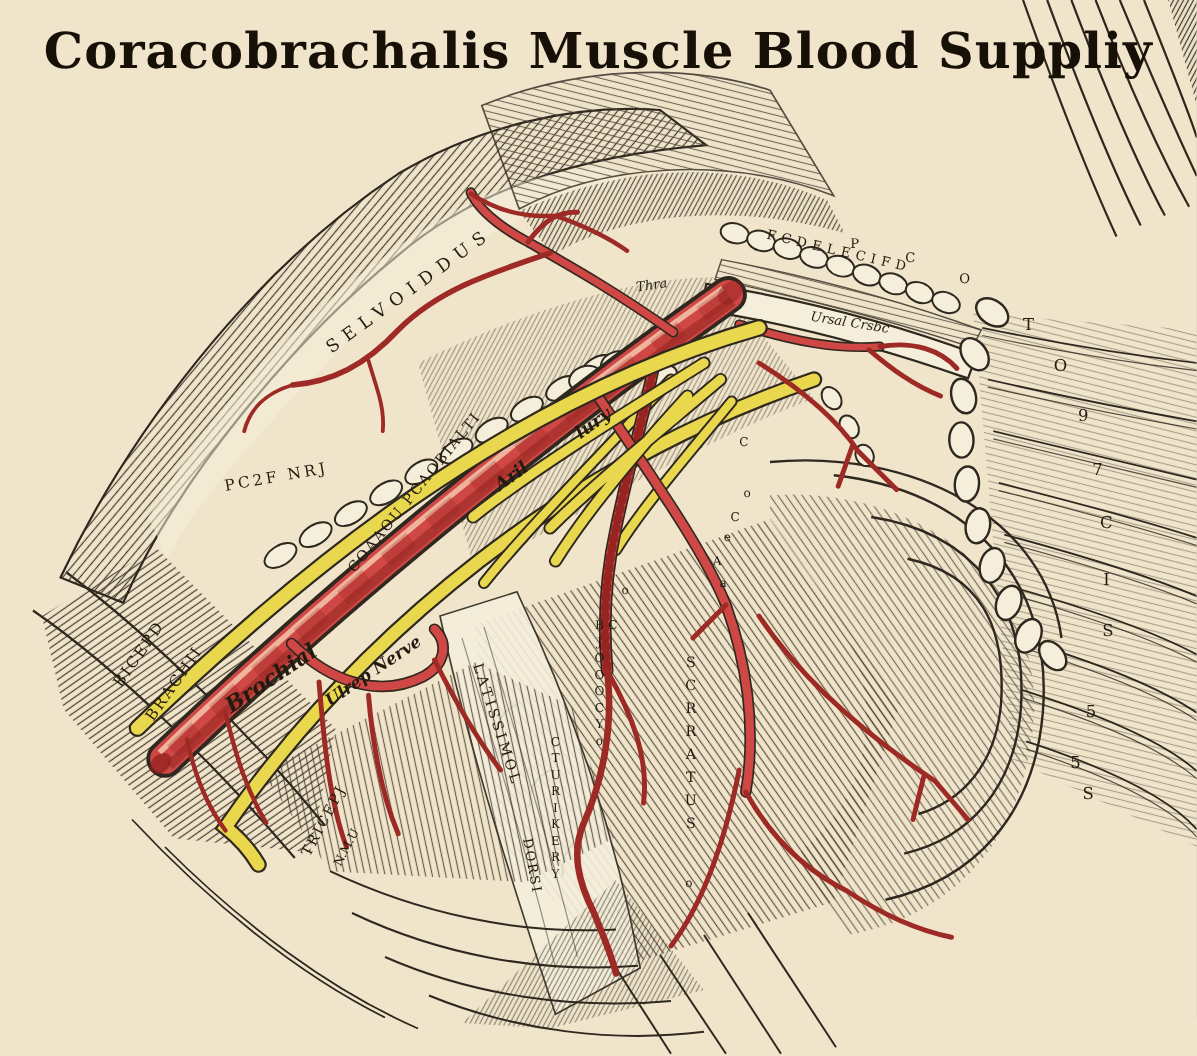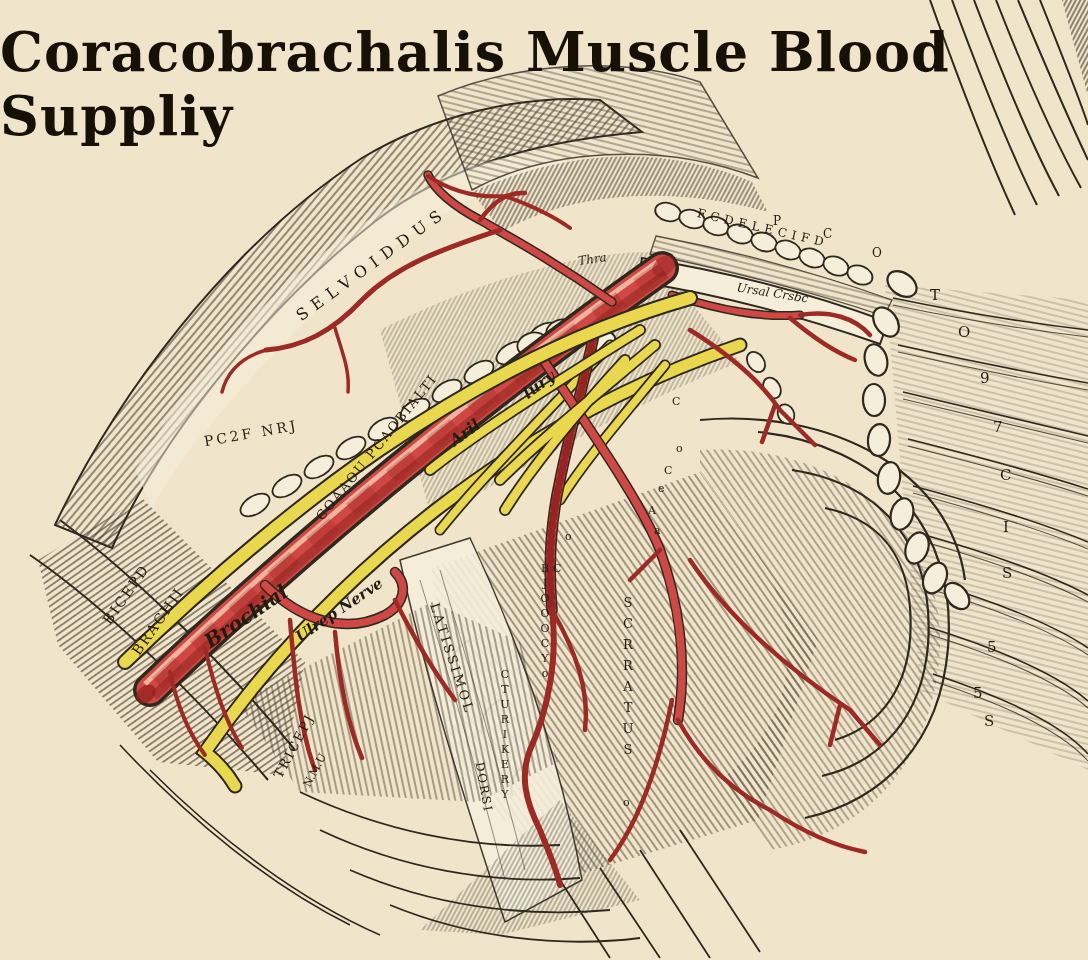--- a/index.html
+++ b/index.html
@@ -5,23 +5,23 @@
   html,body{margin:0;padding:0;background:#d8d0bc;}
   .canvas{
     position:relative;
     width:1088px;height:960px;
     background:#f0e5cb;
     overflow:hidden;
     font-family:"DejaVu Serif",serif;
   }
   .title{
     position:absolute;top:20px;left:0;right:0;
-    margin:0;
+    margin:0;text-align:center;
     font-family:"DejaVu Serif",serif;
-    font-size:54px;font-weight:700;letter-spacing:1px;
+    font-size:45px;font-weight:700;letter-spacing:1px;
     color:#171007;z-index:5;
   }
   svg{position:absolute;left:0;top:0;}
   svg text{font-family:"DejaVu Serif",serif;fill:#241b10;}
   .muscle-label{text-transform:uppercase;}
   .vert{writing-mode:vertical-rl;text-orientation:upright;}
 </style>
 </head>
 <body>
 

